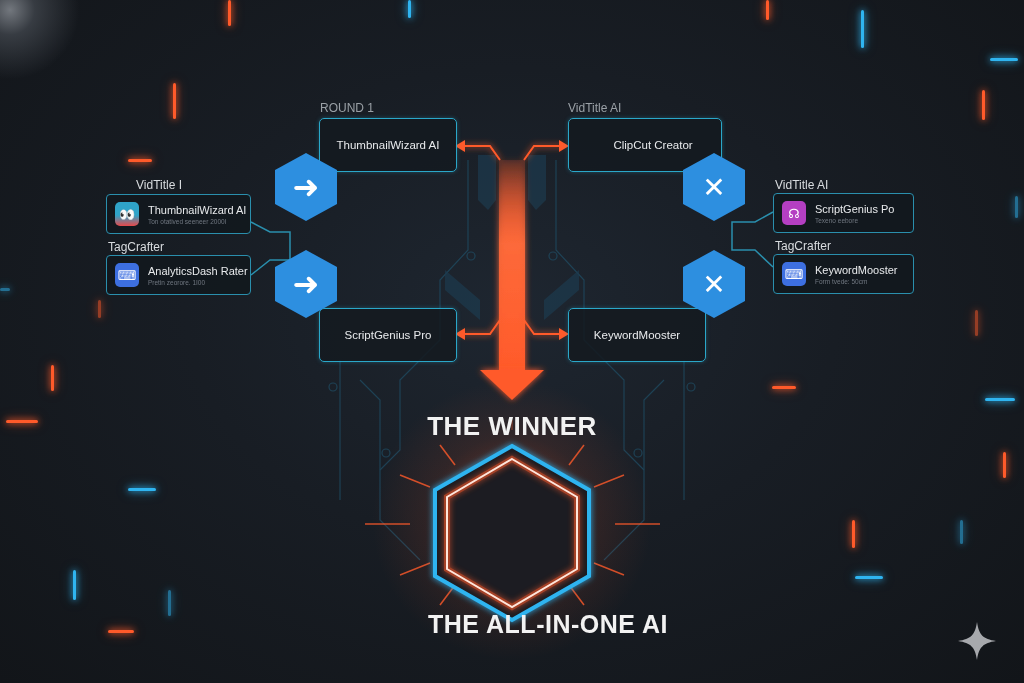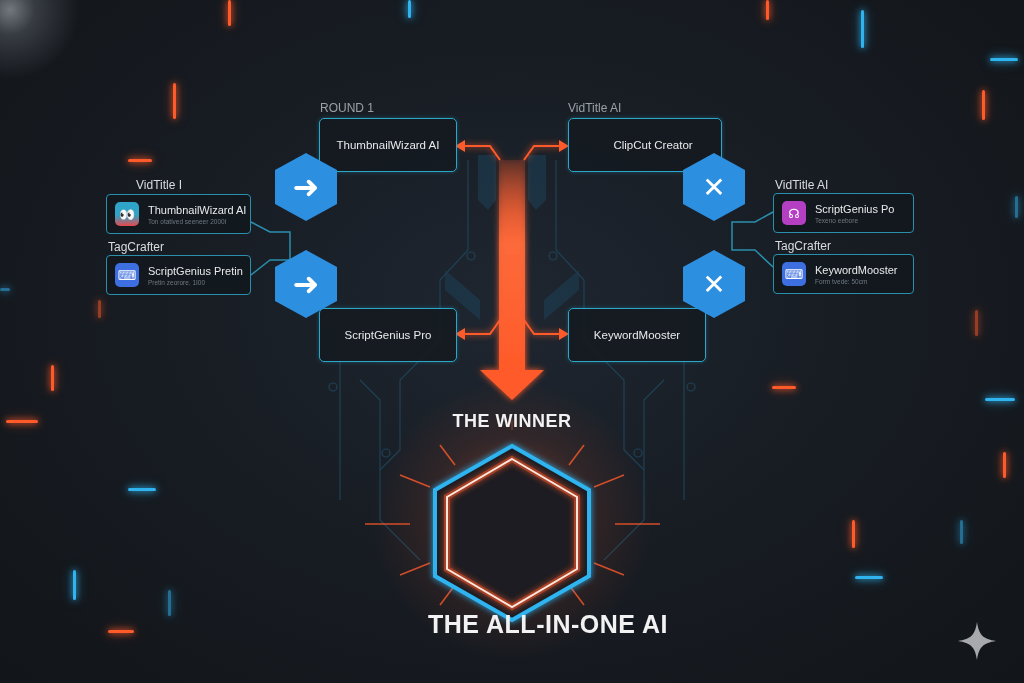--- a/index.html
+++ b/index.html
@@ -155,21 +155,21 @@
     <div class="ico" style="background:linear-gradient(#2fa3c8 55%,#e8484a);">👀</div>
     <div class="txt">
         <div class="name">ThumbnailWizard AI</div>
         <div class="sub">Ton otatived seeneer 2000I</div>
       </div>
   </div>
   <div class="label" style="left:108px;top:240px;">TagCrafter</div>
   <div class="card" style="left:106px;top:255px;width:145px;height:40px;">
     <div class="ico" style="background:#3d6fe0;color:#fff;">⌨</div>
     <div class="txt">
-        <div class="name">ScriptGenius Pretin</div>
+        <div class="name">AnalyticsDash Rater</div>
         <div class="sub">Pretin zeorore. 1I00</div>
       </div>
   </div>
 
   <div class="hex" style="left:275px;top:153px;">
       <span>➜</span>
     </div>
   <div class="hex" style="left:275px;top:250px;">
       <span>➜</span>
     </div>
@@ -199,19 +199,19 @@
       </div>
   </div>
 
   <div class="hex" style="left:683px;top:153px;font-size:28px;">
       <span>✕</span>
     </div>
   <div class="hex" style="left:683px;top:250px;font-size:28px;">
       <span>✕</span>
     </div>
 
-  <div class="winner-title" style="top:411px;font-size:18px;">THE WINNER</div>
+  <div class="winner-title" style="top:411px;font-size:26px;">THE WINNER</div>
   <div class="winner-title" style="top:610px;font-size:25px;margin-left:36px;">THE ALL-IN-ONE AI</div>
 
   <svg class="sparkle" viewBox="0 0 42 42">
     <path d="M21 2 C23 15 27 19 40 21 C27 23 23 27 21 40 C19 27 15 23 2 21 C15 19 19 15 21 2 Z" fill="#a7a9ad"></path>
   </svg>
 </div>
 
 </body></html>

